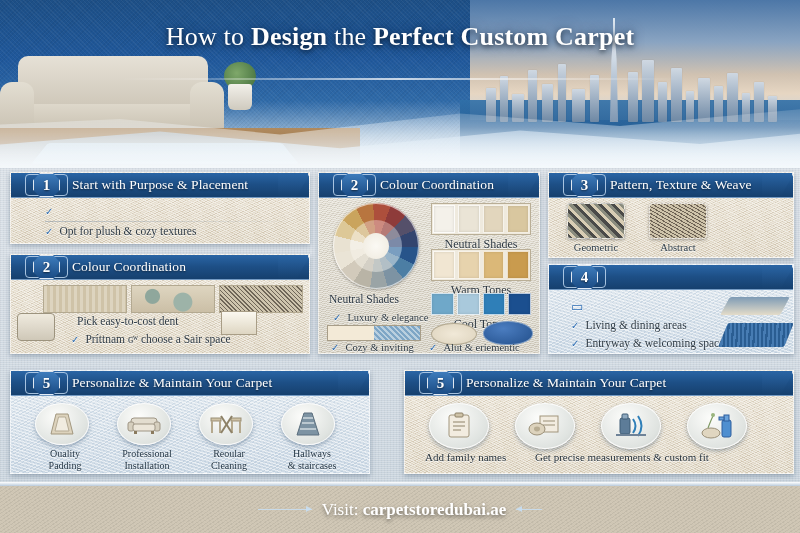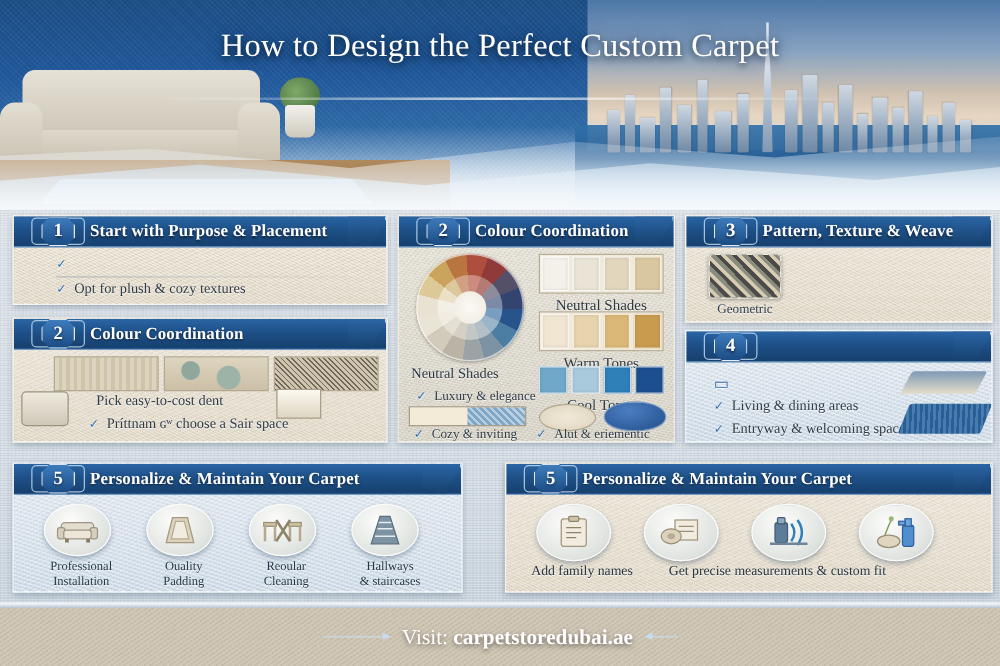--- a/index.html
+++ b/index.html
@@ -61,21 +61,21 @@
     background:linear-gradient(180deg,rgba(150,185,215,.55),rgba(225,237,246,.9));
     clip-path:polygon(0 55%,160px 30%,340px 62%,520px 28%,700px 54%,800px 34%,800px 100%,0 100%);}
 
   .title-wrap{position:absolute;left:0;top:22px;width:800px;text-align:center;z-index:5;
     padding:0 8px;box-sizing:border-box;}
   .title-line1{font-size:26px;color:#ffffff;letter-spacing:.2px;line-height:1.15;
     text-shadow:0 2px 5px rgba(0,0,0,.55),0 0 12px rgba(10,40,80,.7);}
   .title-line2{font-size:23px;color:#ffffff;line-height:1.3;
     text-shadow:0 2px 5px rgba(0,0,0,.55),0 0 12px rgba(10,40,80,.7);}
   .tw-light{font-weight:400;}
-  .tw-bold{font-weight:400;}
+  .tw-bold{font-weight:700;}
   .title-rule{position:absolute;left:120px;top:78px;width:560px;height:2px;z-index:5;
     background:linear-gradient(90deg,rgba(255,255,255,0),rgba(255,255,255,.75),rgba(255,255,255,0));}
 
   
   .board{position:absolute;left:0;top:168px;width:800px;height:318px;
     background:
       linear-gradient(180deg,#d8dfe6,#c8d3dd);
   }
   .board::before{content:"";position:absolute;inset:0;
     background-image:repeating-linear-gradient(0deg,rgba(255,255,255,.25) 0 1px,transparent 1px 2px),
@@ -110,21 +110,21 @@
     border-right:2px solid rgba(255,255,255,.8);}
   .badge{position:relative;margin-left:22px;width:25px;height:22px;flex:0 0 auto;
     background:linear-gradient(180deg,#3e7cbc,#1b4c85);
     clip-path:polygon(26% 0,74% 0,100% 30%,100% 70%,74% 100%,26% 100%,0 70%,0 30%);
     border:1px solid rgba(255,255,255,.85);
     display:flex;align-items:center;justify-content:center;
     color:#fff;font-size:15px;font-weight:700;line-height:1;
     text-shadow:0 1px 2px rgba(0,0,0,.6);}
   .badge-ring{position:absolute;left:14px;top:1px;width:41px;height:20px;
     border:1px solid rgba(190,215,240,.85);border-radius:4px;}
-  .ribbon-title{margin-left:12px;color:#ffffff;font-weight:700;font-size:13.5px;
+  .ribbon-title{margin-left:12px;color:#ffffff;font-weight:400;font-size:13.5px;
     letter-spacing:.1px;text-shadow:0 1px 2px rgba(0,0,0,.55);white-space:nowrap;}
 
   .card-body{position:relative;padding:6px 10px 6px 34px;}
   .bullet{display:flex;align-items:center;gap:6px;font-size:11.5px;color:#2f3b45;
     line-height:1.55;text-shadow:0 1px 0 rgba(255,255,255,.8);white-space:nowrap;}
   .tick{color:#2f6fb5;font-size:10px;flex:0 0 auto;}
   .bullet-line{height:1px;background:linear-gradient(90deg,rgba(120,140,160,.45),rgba(120,140,160,0));
     margin:1px 0 1px 0;}
 
   
@@ -364,20 +364,24 @@
       <div class="ribbon">
         <div class="badge-ring"></div>
         <div class="badge">3</div>
         <div class="ribbon-title">Pattern, Texture &amp; Weave</div>
       </div>
       <div style="position:absolute;left:18px;top:30px;display:flex;gap:24px">
         <div>
           <div class="tile" style="background:repeating-linear-gradient(45deg,#4a4a48 0 3px,#d8cdb4 3px 6px,#8a8c7e 6px 9px)"></div>
           <div class="tile-cap">Geometric</div>
         </div>
+        <div>
+          <div class="tile" style="background:repeating-linear-gradient(30deg,#6e6355 0 1px,#cfc4aa 1px 3px),linear-gradient(180deg,#b6ab92,#8f8472)"></div>
+          <div class="tile-cap">Abstract</div>
+        </div>
       </div>
     </div>
 
     <div class="card tex-ice" style="left:548px;top:96px;width:246px;height:90px">
       <div class="ribbon">
         <div class="badge-ring"></div>
         <div class="badge">4</div>
       </div>
       <div class="card-body" style="padding-left:22px;padding-top:7px">
         <div class="bullet">
@@ -399,48 +403,48 @@
            transform:skewX(-22deg);border-radius:2px"></div>
     </div>
 
     <div class="card tex-ice" style="left:10px;top:202px;width:360px;height:104px">
       <div class="ribbon">
         <div class="badge-ring"></div>
         <div class="badge">5</div>
         <div class="ribbon-title">Personalize &amp; Maintain Your Carpet</div>
       </div>
       <div style="position:absolute;left:24px;top:32px;display:flex;gap:22px">
+
+        <div style="width:60px">
+          <div class="oval">
+            <svg width="30" height="26" viewBox="0 0 30 26">
+              <polygon points="4,23 26,23 21,3 9,3" fill="#ddd3bd" stroke="#a2977f"></polygon>
+              <polygon points="8,20 22,20 18.5,6 11.5,6" fill="#f1ece0" stroke="#b5ab95"></polygon>
+            </svg>
+          </div>
+          <div class="icon-cap">
+            <span>Ouality</span><br>
+            <span>Padding</span>
+          </div>
+        </div>
 
         <div style="width:60px">
           <div class="oval">
             <svg width="34" height="24" viewBox="0 0 34 24">
               <rect x="4" y="6" width="26" height="8" rx="3" fill="#e3ddcf" stroke="#9e9584"></rect>
               <rect x="1" y="10" width="6" height="9" rx="2" fill="#d6cfbe" stroke="#9e9584"></rect>
               <rect x="27" y="10" width="6" height="9" rx="2" fill="#d6cfbe" stroke="#9e9584"></rect>
               <rect x="6" y="12" width="22" height="7" rx="2" fill="#ece6d9" stroke="#9e9584"></rect>
               <rect x="7" y="19" width="3" height="3" fill="#8a7a5e"></rect>
               <rect x="24" y="19" width="3" height="3" fill="#8a7a5e"></rect>
             </svg>
           </div>
           <div class="icon-cap">
             <span>Professional</span><br>
             <span>Installation</span>
-          </div>
-        </div>
-
-        <div style="width:60px">
-          <div class="oval">
-            <svg width="30" height="26" viewBox="0 0 30 26">
-              <polygon points="4,23 26,23 21,3 9,3" fill="#ddd3bd" stroke="#a2977f"></polygon>
-              <polygon points="8,20 22,20 18.5,6 11.5,6" fill="#f1ece0" stroke="#b5ab95"></polygon>
-            </svg>
-          </div>
-          <div class="icon-cap">
-            <span>Ouality</span><br>
-            <span>Padding</span>
           </div>
         </div>
 
         <div style="width:60px">
           <div class="oval">
             <svg width="34" height="24" viewBox="0 0 34 24">
               <rect x="2" y="6" width="10" height="3" fill="#cfc2a5" stroke="#9a8f77"></rect>
               <rect x="2" y="9" width="2" height="12" fill="#b5a98e"></rect>
               <rect x="10" y="9" width="2" height="12" fill="#b5a98e"></rect>
               <rect x="22" y="6" width="10" height="3" fill="#cfc2a5" stroke="#9a8f77"></rect>

